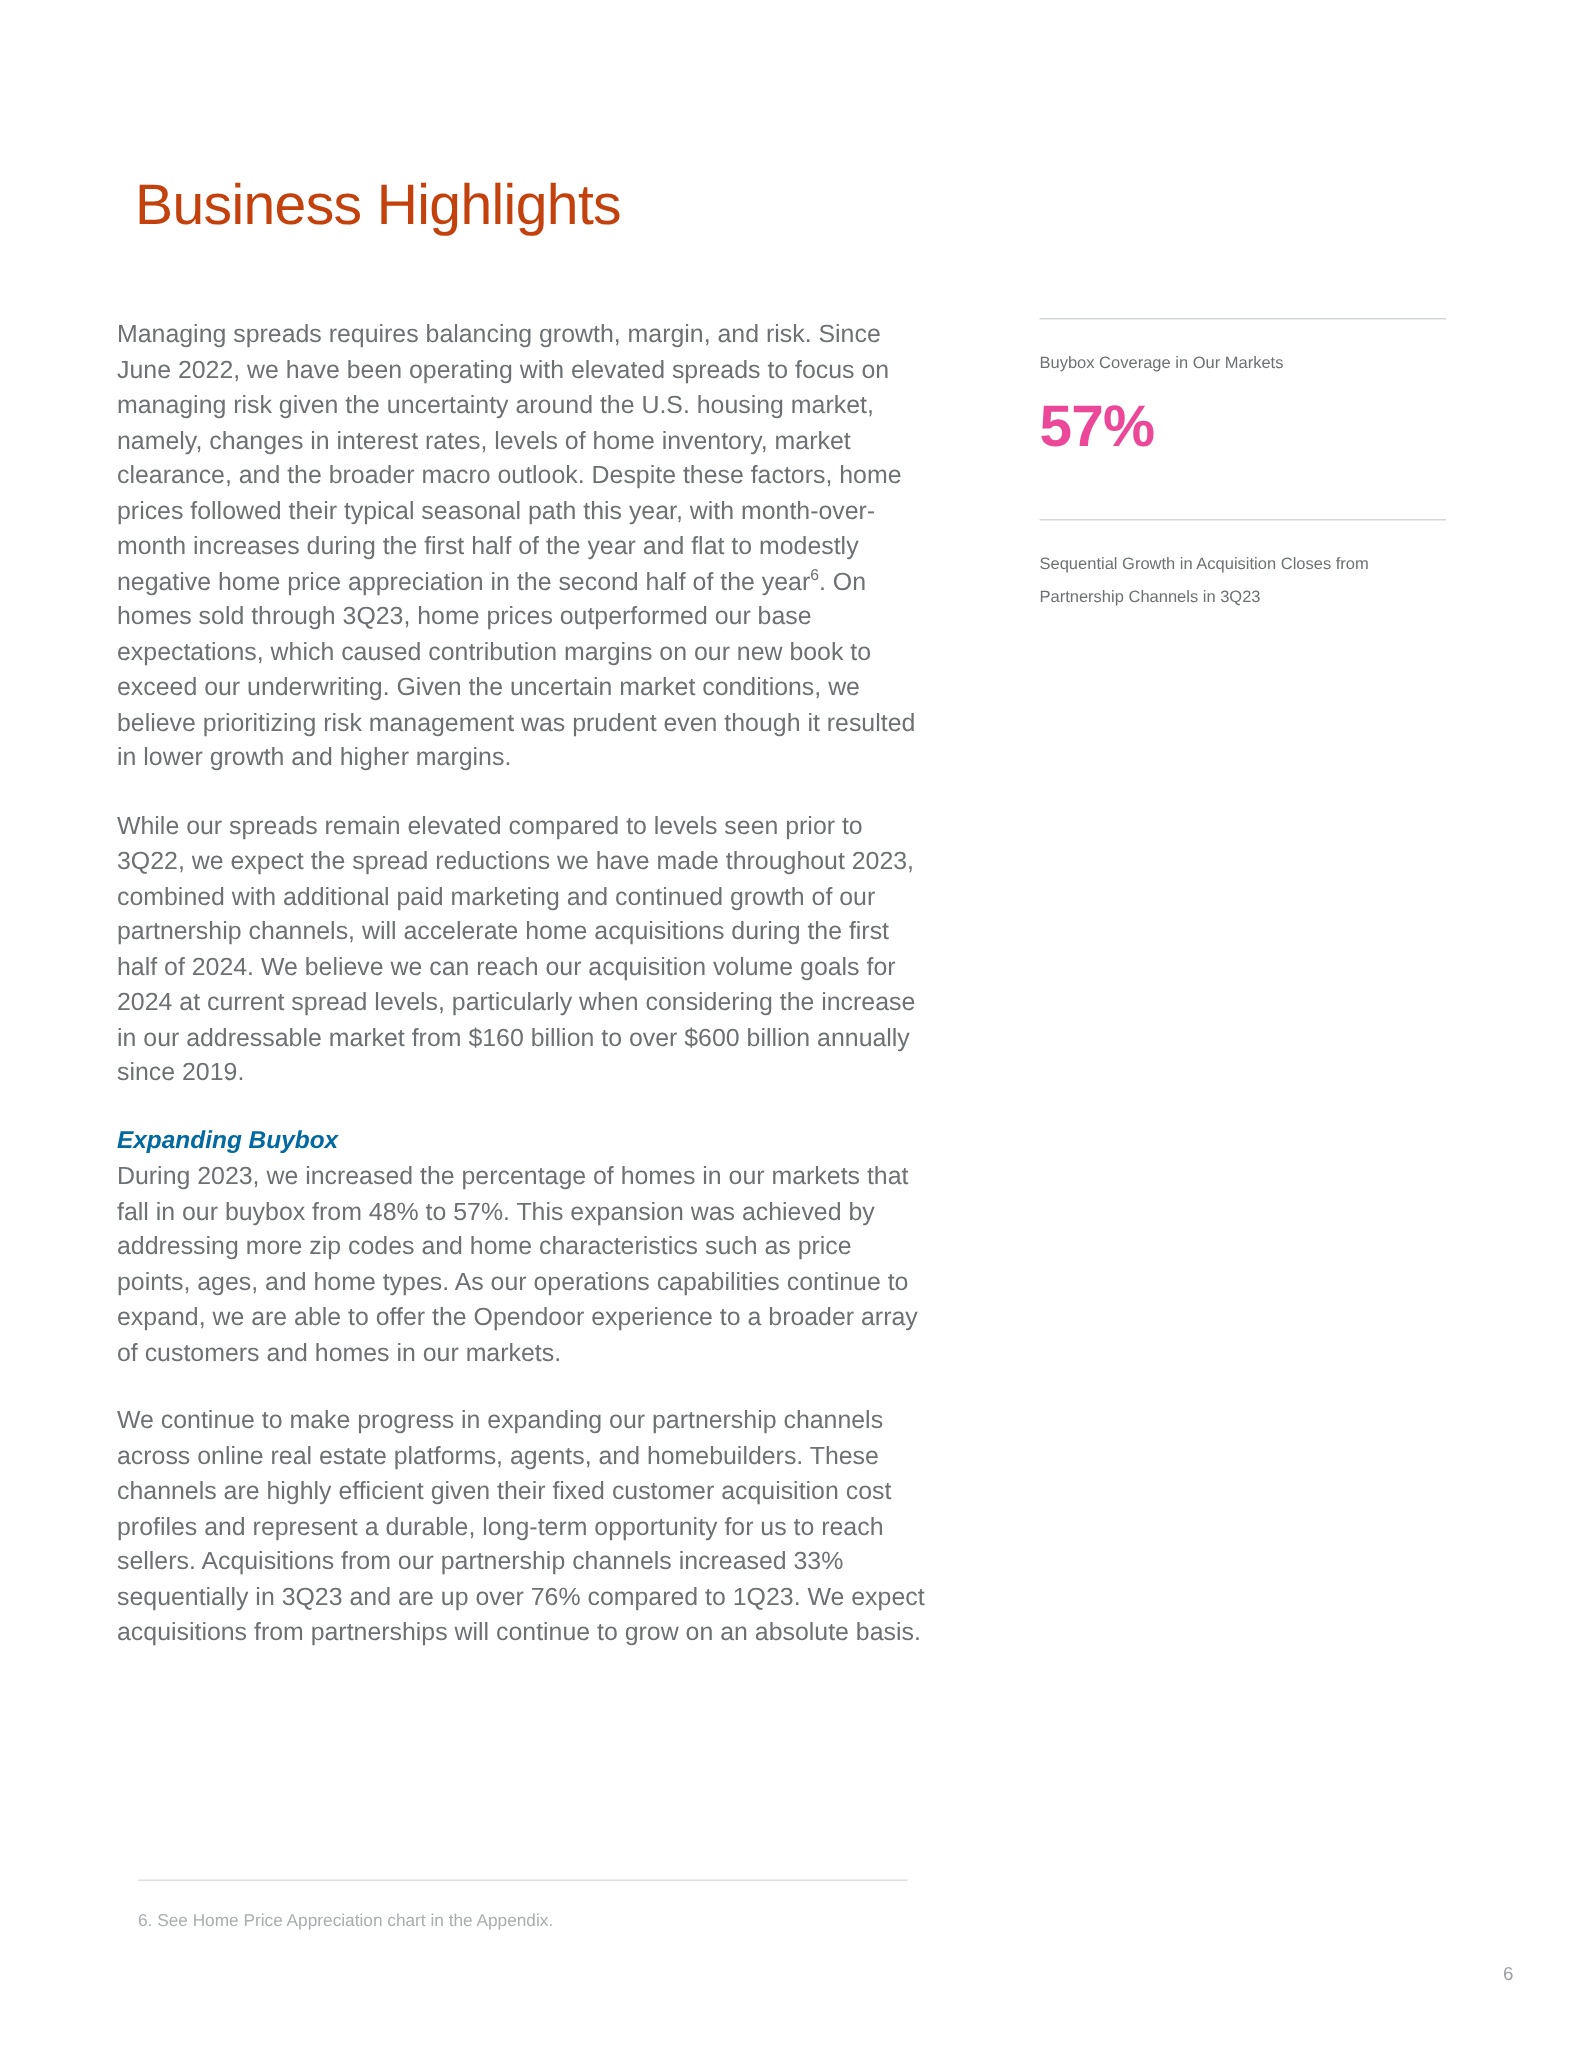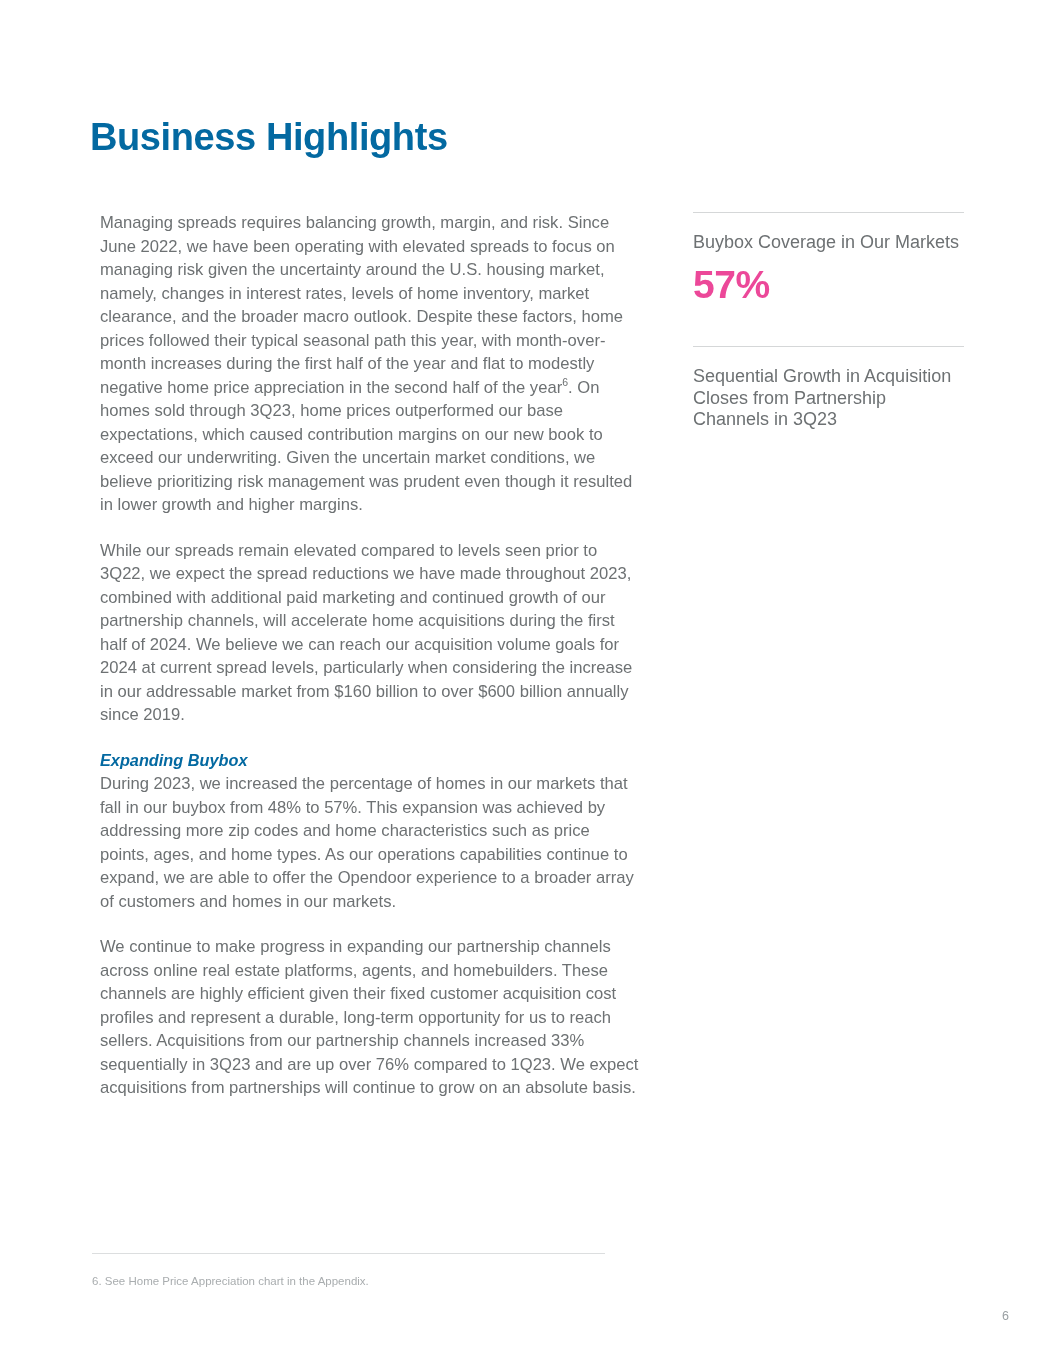--- a/index.html
+++ b/index.html
@@ -19,31 +19,31 @@
     overflow: hidden;
     box-sizing: border-box;
   }
 
   
   .page-title {
     position: absolute;
     left: 90px;
     top: 92px;
     font-size: 38px;
-    font-weight: bold;
-    color: #0369a1;
+    font-weight: normal;
+    color: #c2410c;
     letter-spacing: -0.4px;
     line-height: 1.1;
     white-space: nowrap;
   }
 
   
   .body-col {
     position: absolute;
-    left: 100px;
+    left: 78px;
     top: 211px;
     width: 540px;
   }
   .body-par {
     font-size: 16.6px;
     line-height: 23.5px;
     color: #6d7173;
     margin: 0 0 22px 0;
     text-align: left;
   }
@@ -69,21 +69,21 @@
     top: 212px;
     width: 271px;
   }
   .stat-card { position: relative; }
   .stat-rule {
     height: 1px;
     background: #d5d7d8;
     width: 100%;
   }
   .stat-label {
-    font-size: 18px;
+    font-size: 11px;
     line-height: 21.5px;
     color: #6d7173;
     margin-top: 19px;
   }
   .stat-value {
     font-size: 39px;
     font-weight: bold;
     color: #ec4899;
     letter-spacing: -0.5px;
     margin-top: 11px;

